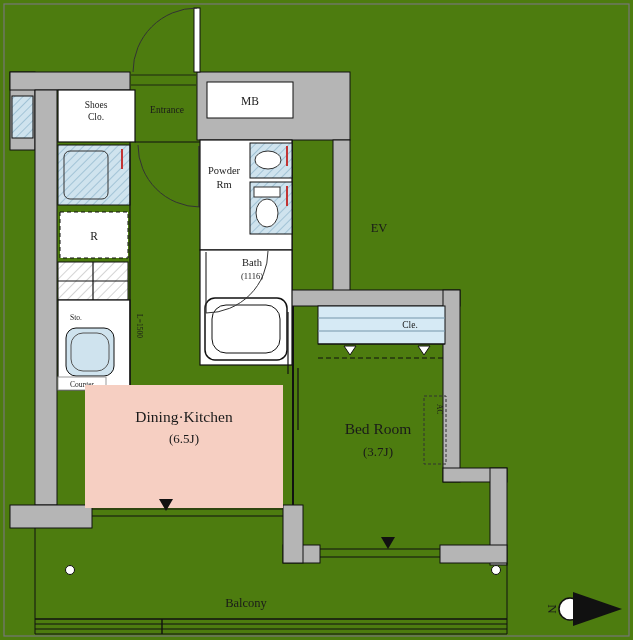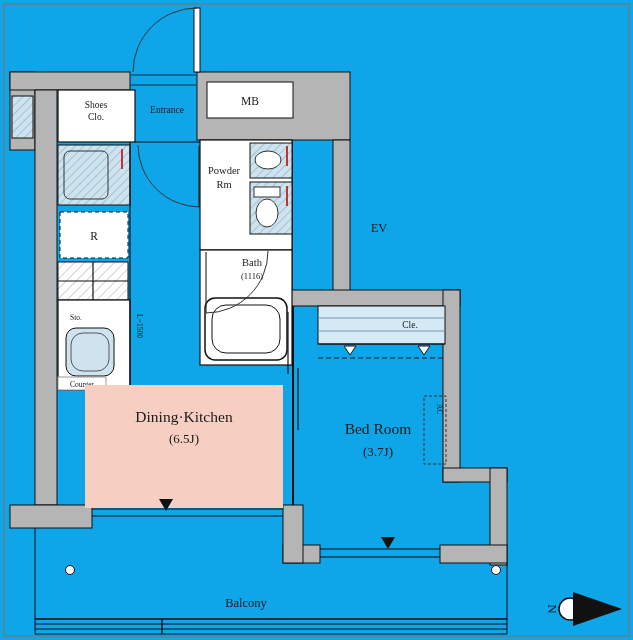--- a/index.html
+++ b/index.html
@@ -1,16 +1,16 @@
 <!DOCTYPE html>
 <html><head>
 <meta charset="utf-8">
 <style>
   html,body{margin:0;padding:0;background:#ffffff;}
-  #stage{position:relative;width:633px;height:640px;background:#0ea5e9;overflow:hidden;}
+  #stage{position:relative;width:633px;height:640px;background:#4d7c0f;overflow:hidden;}
   svg{position:absolute;left:0;top:0;}
   text{font-family:"Liberation Serif", serif; fill:#1a1a1a;}
   .s7 {font-size:7.5px;}
   .s8 {font-size:8.5px;}
   .s9 {font-size:9.5px;}
   .s10{font-size:10.5px;}
   .s11{font-size:11.5px;}
   .s12{font-size:12.5px;}
   .s13{font-size:13px;}
   .s15{font-size:15.5px;}

